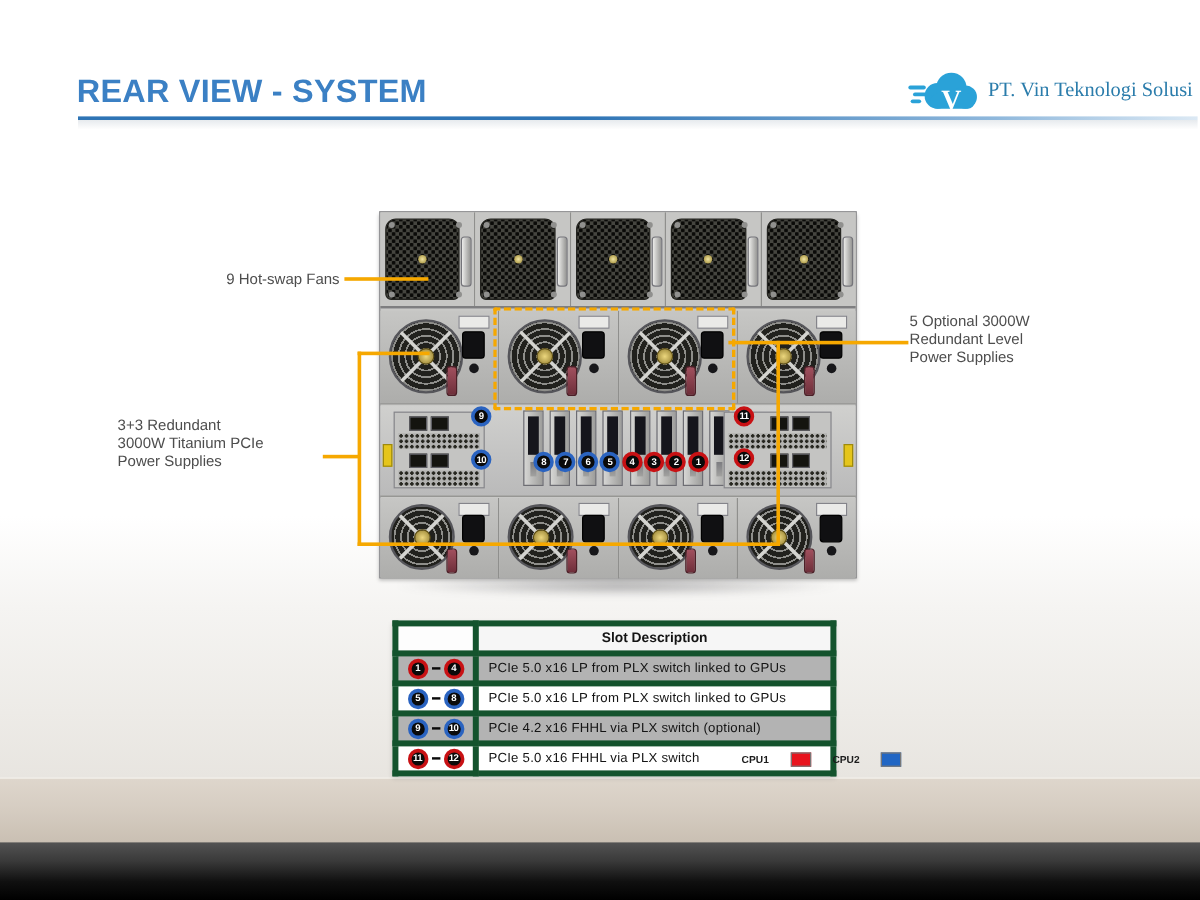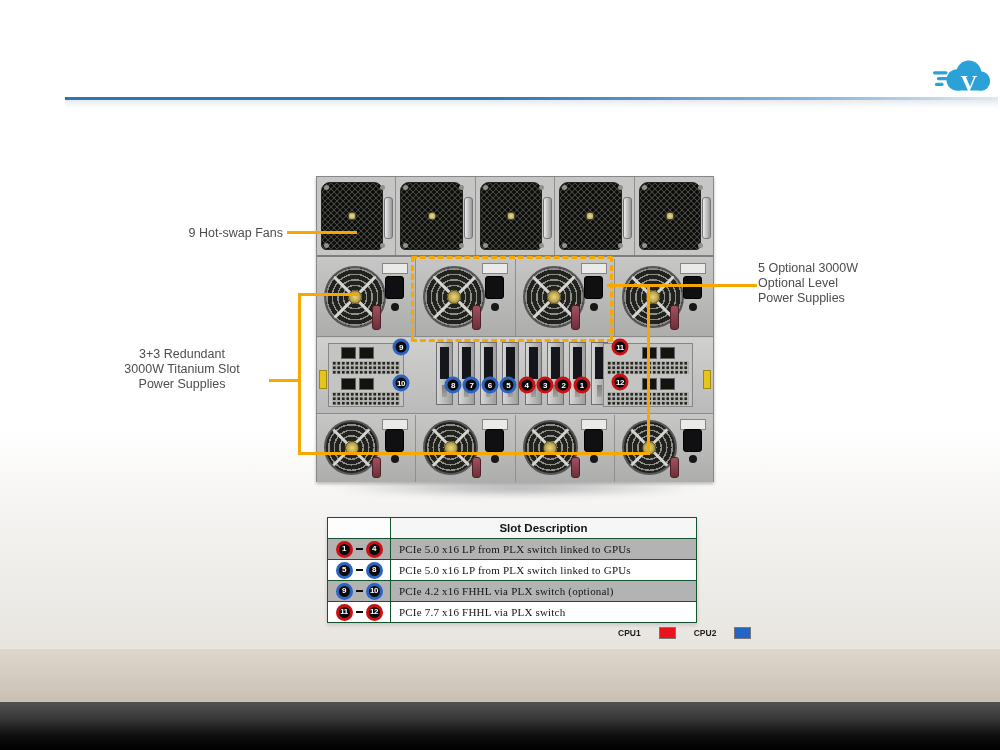--- a/index.html
+++ b/index.html
@@ -23,21 +23,21 @@
     background:linear-gradient(90deg, var(--accent,#2e74b5) 0%, var(--accent,#2e74b5) 45%, #8fb8dc 82%, #dce9f4 100%); }
   .rule-shadow { position:absolute; left:65px; top:100px; width:933px; height:8px; z-index:1;
     background:linear-gradient(180deg, rgba(120,140,160,.18), rgba(120,140,160,0)); }
   .logo { position:absolute; right:6px; top:56px; display:flex; align-items:center; gap:5px; z-index:3; }
   .brand-text { font-family:"Liberation Serif", serif; font-size:17px; color:#2a7cab; padding-bottom:4px; }
 
   
   .callout { position:absolute; z-index:7; color:#4d4d4d; font-size:12.5px; line-height:15px; }
   .co-fans { left:123px; top:226px; width:160px; text-align:right; }
   .co-opt  { left:758px; top:261px; width:135px; text-align:left; }
-  .co-red  { left:98px;  top:347px; width:168px; text-align:center; }
+  .co-red  { left:98px;  top:347px; width:168px; text-align:left; }
   .cline { position:absolute; background:var(--callout,#f6a800); z-index:6; }
   .dashed-box { position:absolute; left:411px; top:256px; width:196px; height:80px; z-index:6;
     border:3px dashed var(--callout,#f6a800); border-radius:2px; }
 
   
   .server { position:absolute; left:316px; top:176px; width:398px; height:306px; z-index:4;
     background:#c9c9c7; border:1px solid #87878a; box-sizing:border-box;
     box-shadow:0 2px 3px rgba(0,0,0,.25); }
   .chassis-shadow { position:absolute; left:326px; top:479px; width:378px; height:18px; z-index:3;
     background:radial-gradient(ellipse at center, rgba(50,50,55,.38) 0%, rgba(50,50,55,0) 70%); filter:blur(3px); }
@@ -111,58 +111,60 @@
   .badge { width:17px; height:17px; border-radius:50%; background:#0a0a0a;
     border:3px solid #c00; box-sizing:border-box; color:#fff; font-weight:bold; font-size:8px;
     display:inline-flex; align-items:center; justify-content:center; line-height:1;
     letter-spacing:-.5px; font-family:"Liberation Sans", sans-serif; }
   .server .badge { position:absolute; transform:translate(-50%,-50%); z-index:8; }
 
   
   .slot-table { position:absolute; left:327px; top:517px; width:370px; z-index:5;
     border-collapse:collapse; background:#fff; font-size:11px; color:#141414;
     border:1px solid #1d1d1d; box-shadow:0 2px 4px rgba(0,0,0,.15); }
-  .slot-table th, .slot-table td { border:1px solid #14532d; height:20px; padding:0; }
+  .slot-table th, .slot-table td { border:5px solid #14532d; height:20px; padding:0; }
   .slot-table th.empty { width:62px; background:#fdfdfd; }
   .slot-table th.hdr { font-size:11.5px; font-weight:bold; text-align:center; background:#f6f6f6; }
   .slot-table tr.shaded td { background:var(--shade,#b3b3b3); }
   td.badge-cell { width:62px; text-align:center; }
   .badge-wrap { display:flex; align-items:center; justify-content:center; }
   .dash { width:7px; height:2.5px; background:#0a0a0a; margin:0 3px; display:inline-block; }
-  td.desc { padding-left:8px; letter-spacing:.2px;font-family:Liberation Serif, serif; }
+  td.desc { padding-left:8px; letter-spacing:.2px; }
 
   
   .legend { position:absolute; left:618px; top:627px; z-index:5; display:flex; align-items:center;
     gap:18px; font-size:8.5px; font-weight:bold; color:#1c1c1c; }
   .swatch { width:15px; height:10px; border:1px solid #777; display:inline-block; }
 </style>
 </head>
 <body>
 
 <div class="slide">
 
   <div class="floor"></div>
   <div class="desk"></div>
   <div class="bottom-bar"></div>
 
+  <div class="title">REAR VIEW - SYSTEM</div>
   <div class="rule"></div>
   <div class="rule-shadow"></div>
   <div class="logo">
     <svg width="62" height="42" viewBox="0 0 64 42">
       <g id="logoCloud" fill="#2aa2d8">
         <rect x="1" y="15" width="15" height="3.4" rx="1.7"></rect>
         <rect x="5" y="21" width="12" height="3.4" rx="1.7"></rect>
         <rect x="3" y="27" width="9" height="3.4" rx="1.7"></rect>
         <circle cx="26" cy="24" r="11"></circle>
         <circle cx="38" cy="17" r="13"></circle>
         <circle cx="50" cy="25" r="10"></circle>
         <rect x="20" y="22" width="38" height="13" rx="6"></rect>
       </g>
       <text id="logoV" x="38" y="35" text-anchor="middle" font-size="24" font-weight="bold" fill="#ffffff" font-family="Liberation Serif, serif">V</text>
     </svg>
+    <span class="brand-text">PT. Vin Teknologi Solusi</span>
   </div>
 
   <div class="chassis-shadow"></div>
   <div class="server">
     <div class="srv-row fan-row">
         <div class="fan-module">
           <div class="fan-grille"></div>
           <div class="fan-latch"></div>
         </div>
         <div class="fan-module">
@@ -339,26 +341,26 @@
   <div class="cline" style="left:298px; top:293px; width:3px; height:162px;"></div>
   <div class="cline" style="left:298px; top:293px; width:60px; height:3px;"></div>
   <div class="cline" style="left:298px; top:452px; width:352px; height:3px;"></div>
   <div class="cline" style="left:607px; top:284px; width:150px; height:3px;"></div>
   <div class="cline" style="left:647px; top:284px; width:3px; height:171px;"></div>
   <div class="dashed-box"></div>
 
   <div class="callout co-fans">9 Hot-swap Fans</div>
   <div class="callout co-opt">
       <div class="cl-line">5 Optional 3000W</div>
-      <div class="cl-line">Optional Level</div>
+      <div class="cl-line">Redundant Level</div>
       <div class="cl-line">Power Supplies</div>
     </div>
   <div class="callout co-red">
       <div class="cl-line">3+3 Redundant</div>
-      <div class="cl-line">3000W Titanium Slot</div>
+      <div class="cl-line">3000W Titanium PCIe</div>
       <div class="cl-line">Power Supplies</div>
     </div>
 
   <table class="slot-table">
     <thead>
       <tr>
         <th class="empty"></th>
         <th class="hdr">Slot Description</th>
       </tr>
     </thead>
@@ -397,21 +399,21 @@
     </tr>
 
     <tr>
       <td class="badge-cell">
         <span class="badge-wrap">
           <span class="badge from" style="border-color: rgb(200, 17, 20);">11</span>
           <span class="dash"></span>
           <span class="badge to" style="border-color: rgb(200, 17, 20);">12</span>
         </span>
       </td>
-      <td class="desc">PCIe 7.7 x16 FHHL via PLX switch</td>
+      <td class="desc">PCIe 5.0 x16 FHHL via PLX switch</td>
     </tr>
   </tbody>
   </table>
 
   <div class="legend">
       <span class="legend-label">CPU1</span>
       <span class="swatch" style="background: rgb(232, 19, 29);"></span>
       <span class="legend-label">CPU2</span>
       <span class="swatch" style="background: rgb(33, 102, 196);"></span>
     </div>

